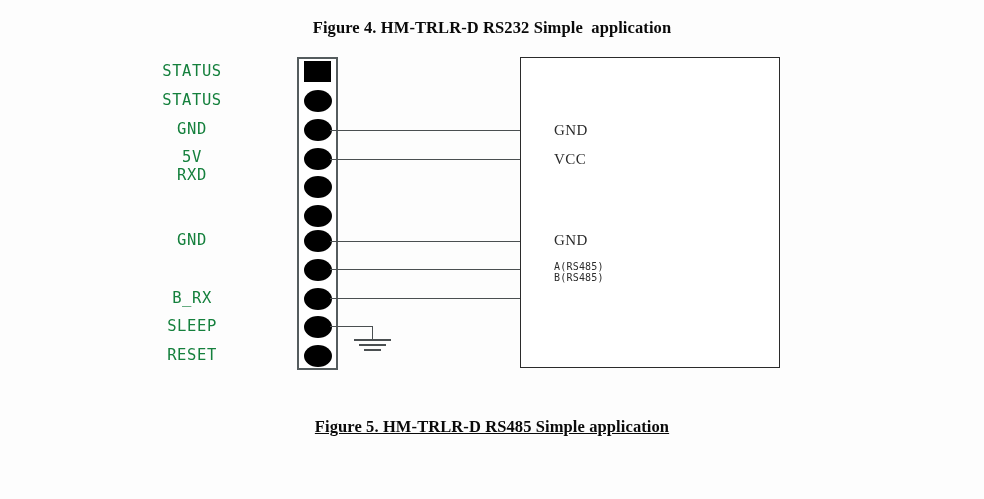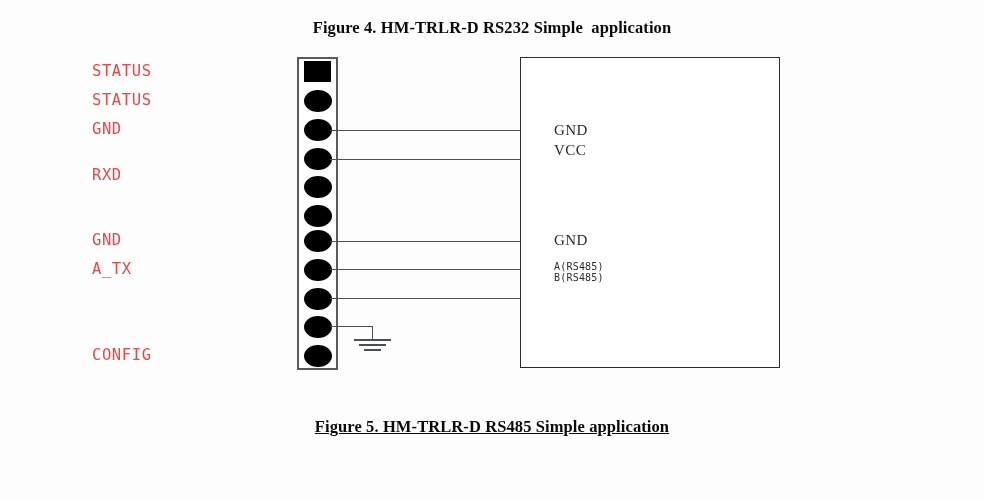--- a/index.html
+++ b/index.html
@@ -59,24 +59,24 @@
     height: 22px;
     background: #000000;
   }
   .pin-pad.round { border-radius: 50%; }
   .pin-pad.square { border-radius: 0; width: 27px; height: 21px; }
 
   .pin-label {
     position: absolute;
     right: 692px; 
     width: 200px;
-    text-align: left;
+    text-align: center;
     font-family: "DejaVu Sans Mono", "Liberation Mono", monospace;
     font-size: 15.5px;
-    color: #ef4444;
+    color: #15803d;
     letter-spacing: 0.6px;
     white-space: pre;
   }
 
   
   #module-box {
     position: absolute;
     left: 520px;
     top: 57px;
     width: 260px;
@@ -139,41 +139,43 @@
   <div class="pin-pad round" style="top:205px"></div>
   <div class="pin-pad round" style="top:230px"></div>
   <div class="pin-pad round" style="top:259px"></div>
   <div class="pin-pad round" style="top:288px"></div>
   <div class="pin-pad round" style="top:316px"></div>
   <div class="pin-pad round" style="top:345px"></div>
 
   <div class="pin-label" style="top:62px">STATUS</div>
   <div class="pin-label" style="top:91px">STATUS</div>
   <div class="pin-label" style="top:120px">GND</div>
+  <div class="pin-label" style="top:148px">5V</div>
   <div class="pin-label" style="top:166px">RXD</div>
   <div class="pin-label" style="top:231px">GND</div>
-  <div class="pin-label" style="top:260px">A_TX</div>
-  <div class="pin-label" style="top:346px">CONFIG</div>
+  <div class="pin-label" style="top:289px">B_RX</div>
+  <div class="pin-label" style="top:317px">SLEEP</div>
+  <div class="pin-label" style="top:346px">RESET</div>
 
   <div class="wire-h" style="left:330px; top:130px; width:191px"></div>
   <div class="wire-h" style="left:330px; top:159px; width:191px"></div>
   <div class="wire-h" style="left:330px; top:241px; width:191px"></div>
   <div class="wire-h" style="left:330px; top:269px; width:191px"></div>
   <div class="wire-h" style="left:330px; top:298px; width:191px"></div>
 
   <div class="wire-h" style="left:330px; top:326px; width:43px"></div>
   <div class="wire-v" style="left:372px; top:326px; height:13px"></div>
 
   <div class="gnd-bar" style="left:354px; top:339px; width:37px"></div>
   <div class="gnd-bar" style="left:359px; top:344px; width:27px"></div>
   <div class="gnd-bar" style="left:364px; top:349px; width:17px"></div>
 
   <div id="module-box"></div>
 
   <div class="module-label serif" style="top:122px">GND</div>
-  <div class="module-label serif" style="top:142px">VCC</div>
+  <div class="module-label serif" style="top:151px">VCC</div>
   <div class="module-label serif" style="top:232px">GND</div>
   <div class="module-label mono" style="top:261px">A(RS485)</div>
   <div class="module-label mono" style="top:272px">B(RS485)</div>
 
 </div>
 
 <div class="caption" id="caption-bottom">Figure 5. HM-TRLR-D RS485 Simple application</div>
 
 </body></html>

